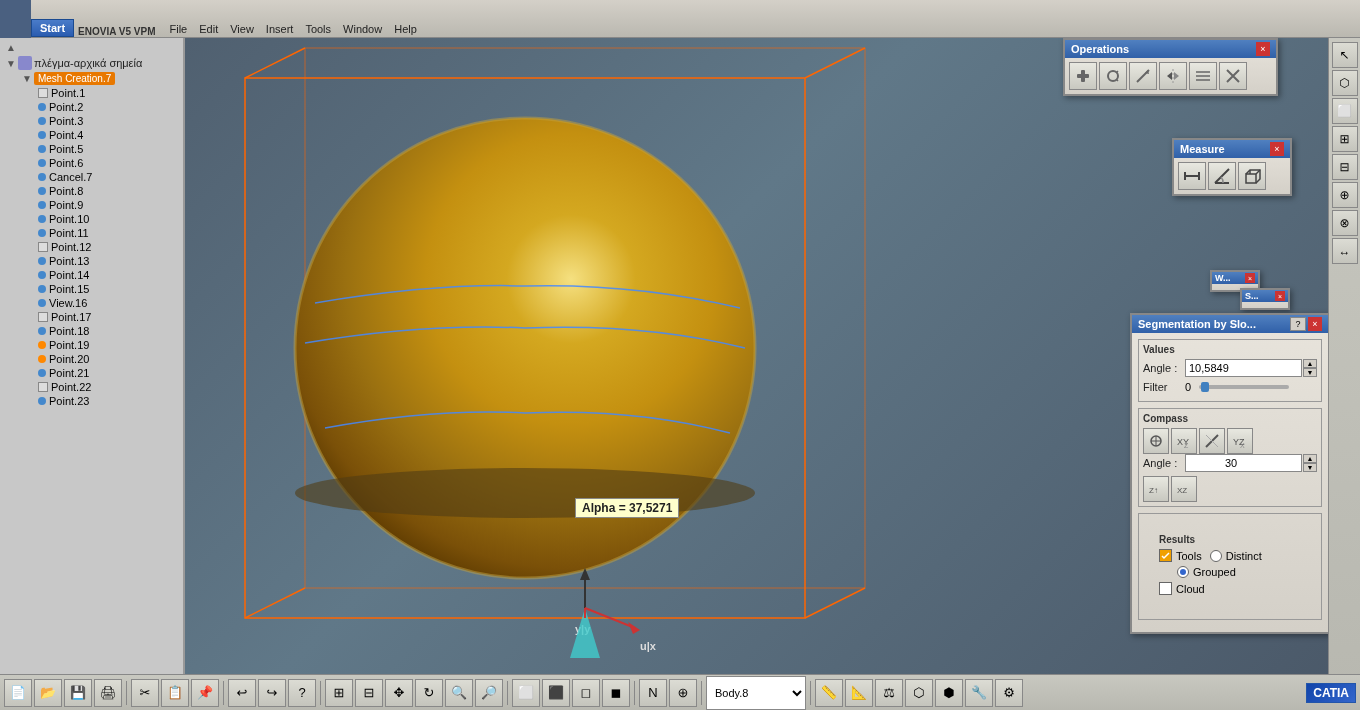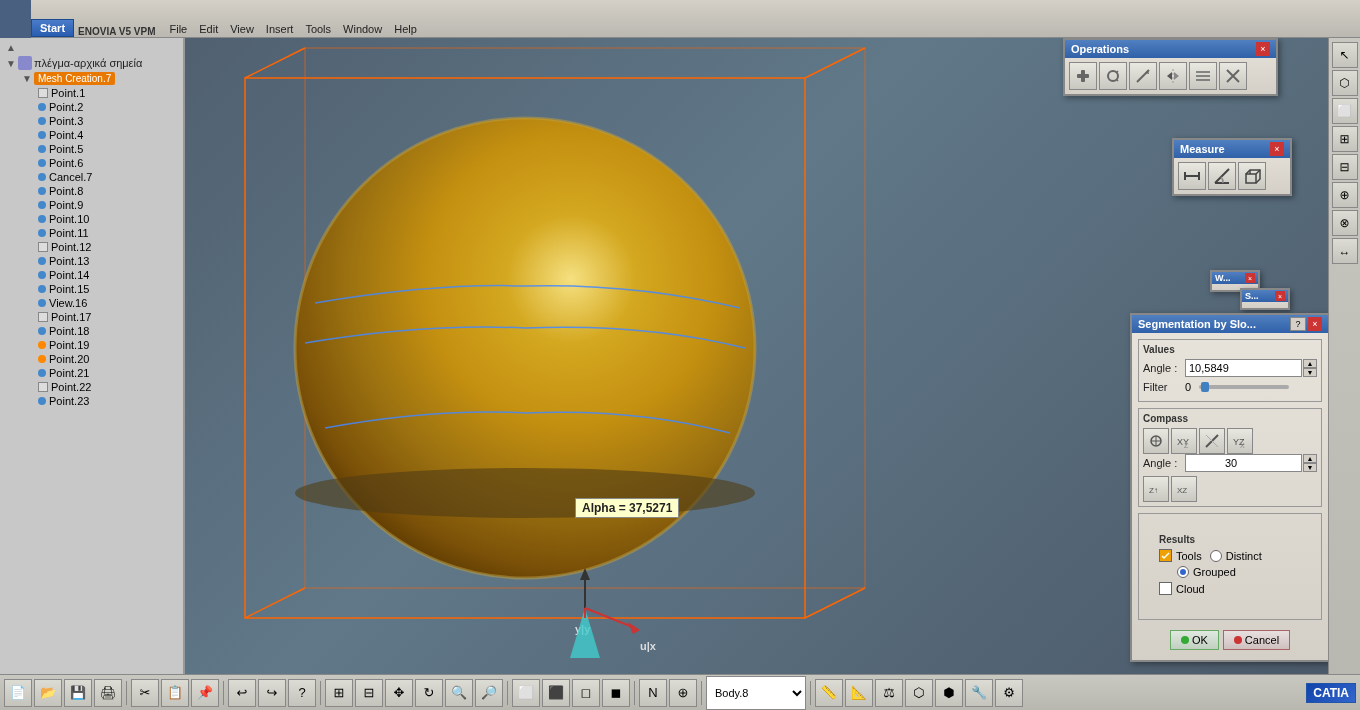--- a/index.html
+++ b/index.html
@@ -806,30 +806,20 @@
             </label>
           </div>
           <div class="results-row">
             <label class="checkbox-label">
               <div class="cb"></div>
               <span>Cloud</span>
             </label>
           </div>
         </div>
 
-        <div class="action-row">
-          <button class="ok-btn">
-            <div class="ok-dot"></div>
-            <span>OK</span>
-          </button>
-          <button class="cancel-btn">
-            <div class="cancel-dot"></div>
-            <span>Cancel</span>
-          </button>
-        </div>
 
       </div>
     </div>
 
     <div id="right-toolbar">
       <button class="rt-btn" title="Select">↖</button>
       <button class="rt-btn">⬡</button>
       <button class="rt-btn">⬜</button>
       <button class="rt-btn">⊞</button>
       <button class="rt-btn">⊟</button>

